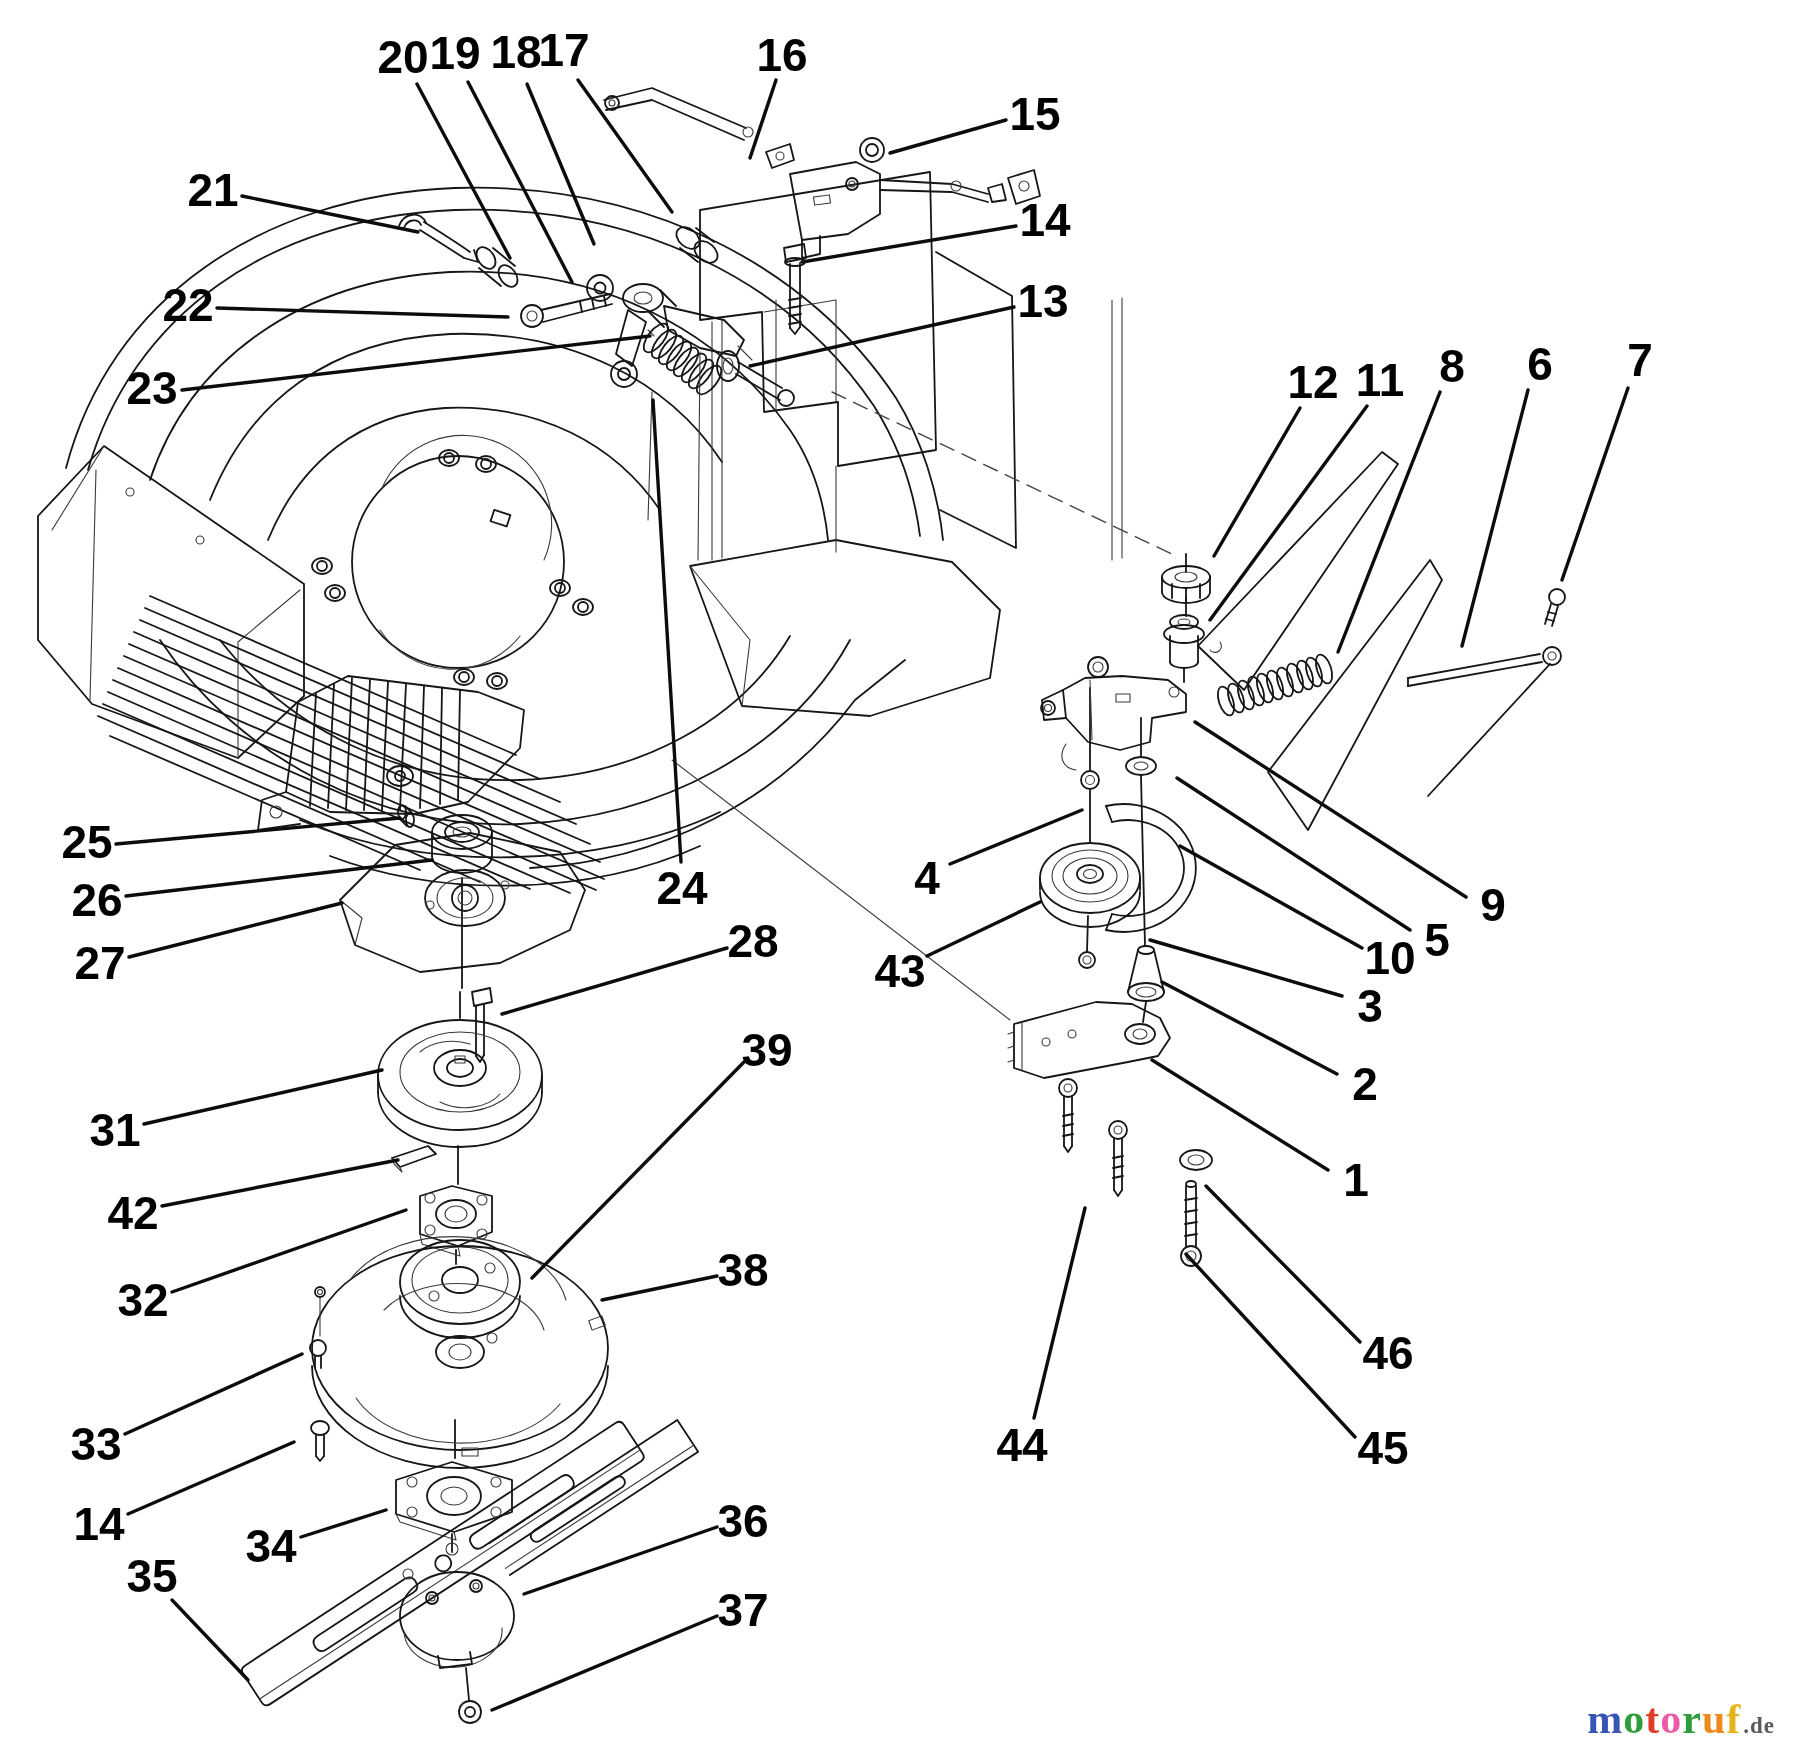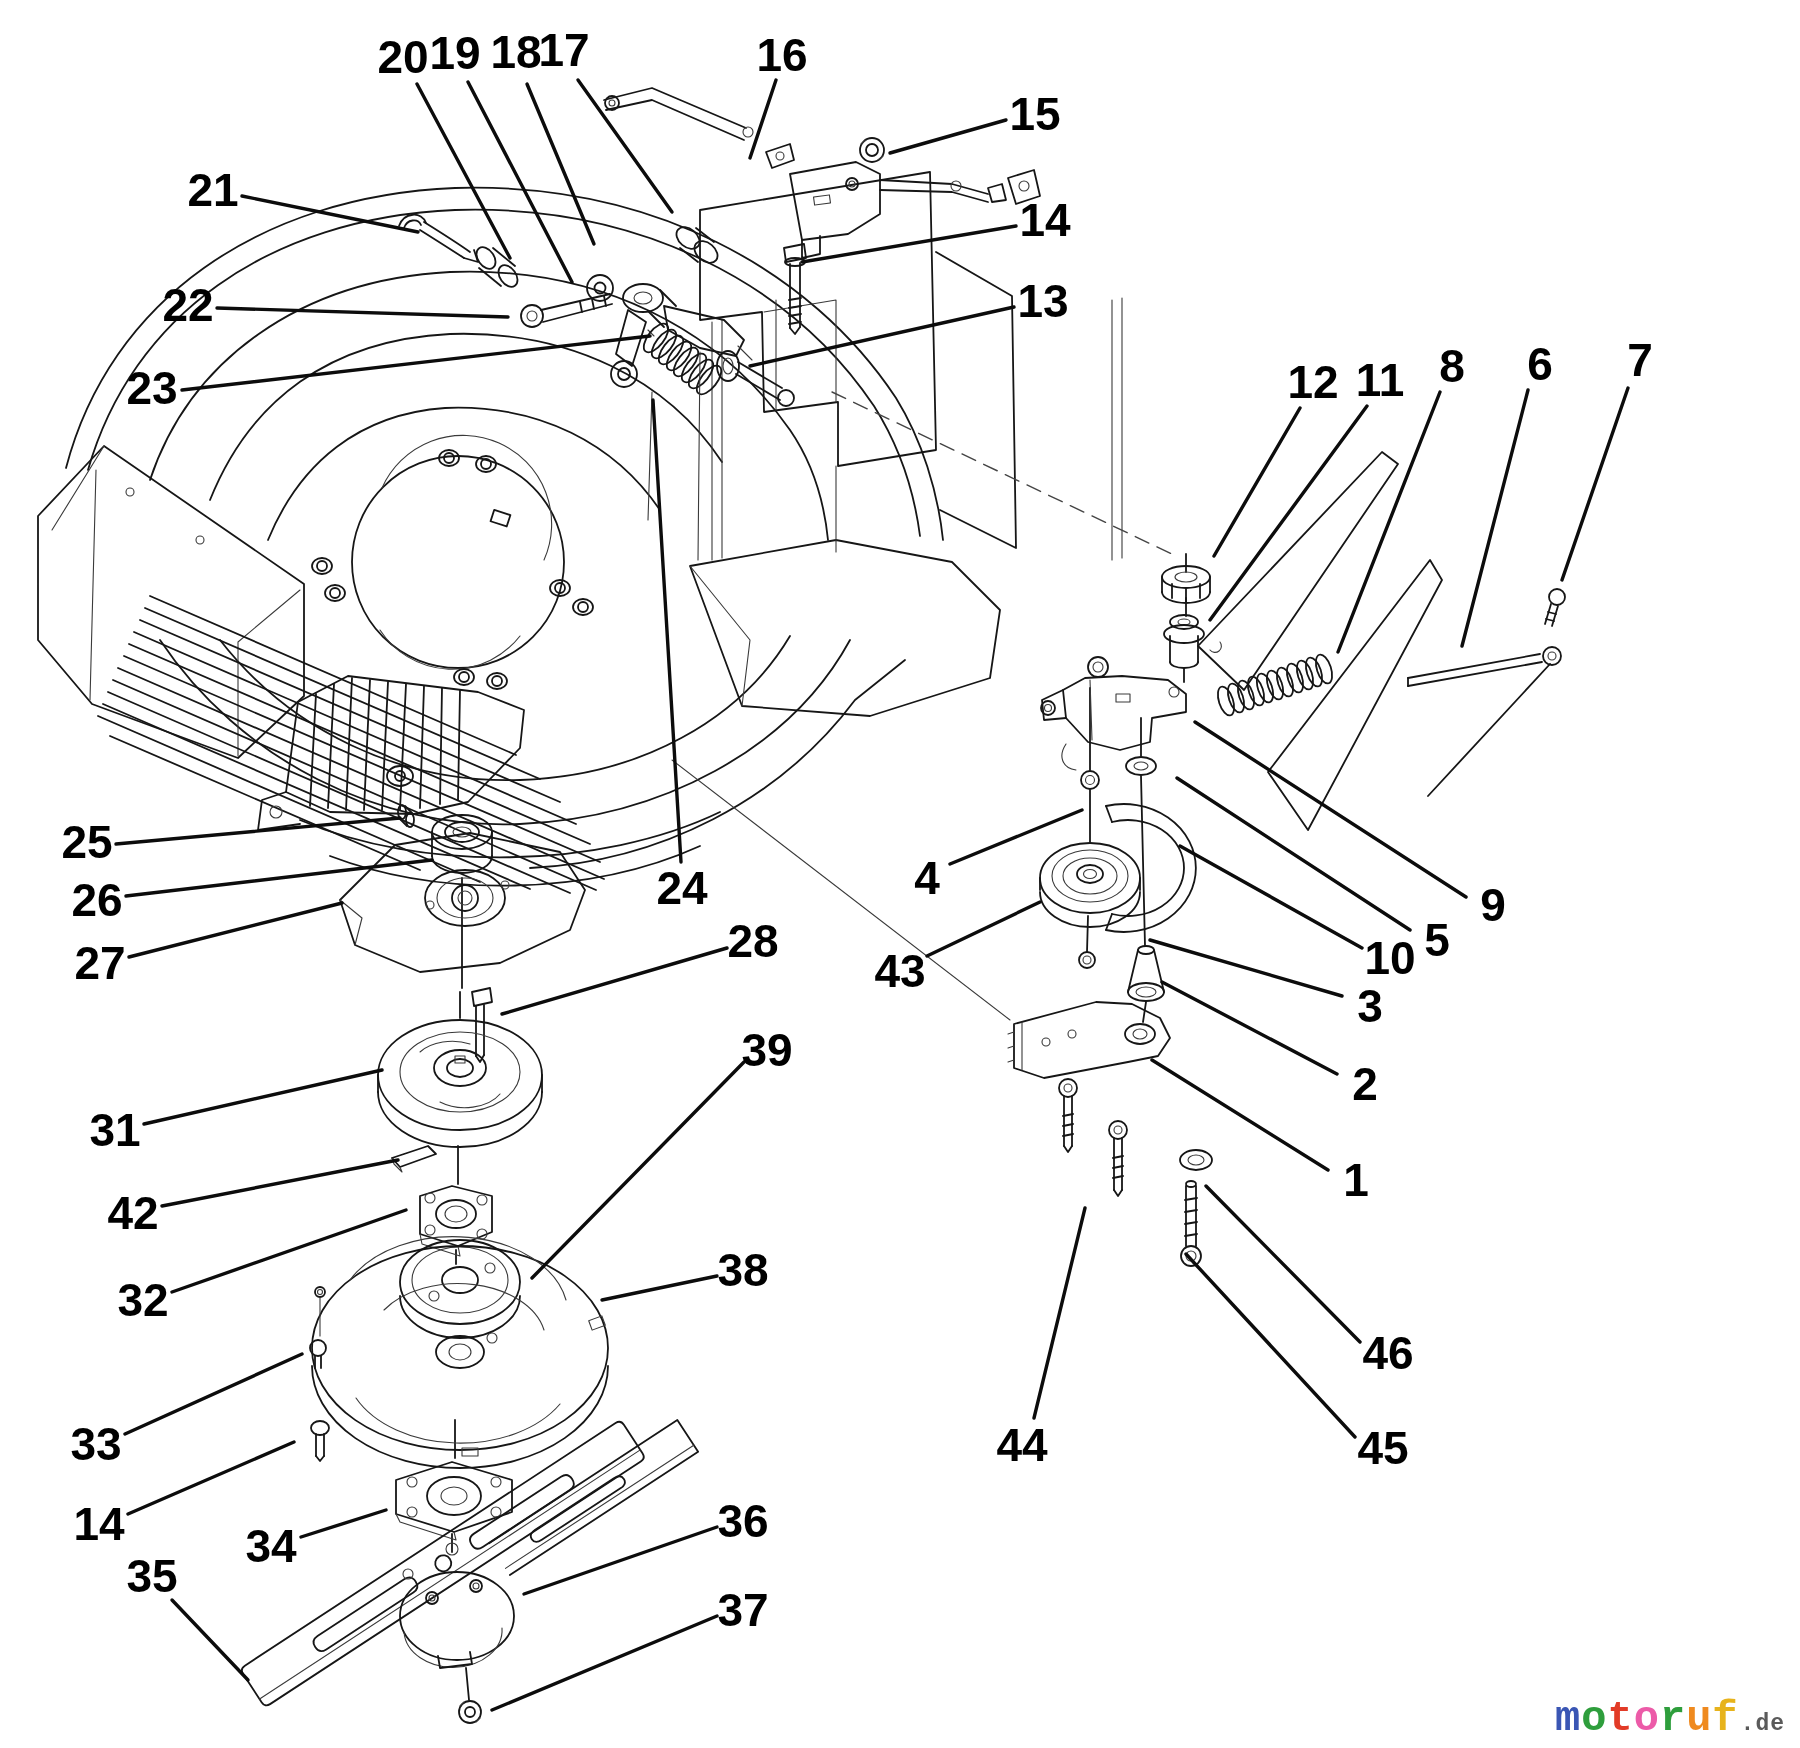--- a/index.html
+++ b/index.html
@@ -5,22 +5,22 @@
   html,body{margin:0;padding:0;background:#fff;}
   body{width:1800px;height:1748px;position:relative;overflow:hidden;
        font-family:"Liberation Sans",sans-serif;}
   svg{position:absolute;left:0;top:0;}
   svg *{stroke:#161616;fill:none;stroke-width:1.8;stroke-linecap:round;stroke-linejoin:round;}
   svg .t{stroke-width:1.1;stroke:#3a3a3a;}
   svg .d{stroke-dasharray:15 9;stroke-width:1.4;stroke:#444;}
   svg .leader{stroke-width:3.4;stroke:#0c0c0c;}
   svg text.callout{fill:#000;stroke:none;font-family:"Liberation Sans",sans-serif;
        font-size:46px;font-weight:700;text-anchor:middle;}
-  .logo{position:absolute;right:15px;bottom:8px;
-        font-family:Liberation Mono, monospace;font-weight:700;font-size:42px;
+  .logo{position:absolute;right:25px;bottom:8px;
+        font-family:Liberation Serif, serif;font-weight:700;font-size:42px;
         letter-spacing:1px;line-height:1;margin-left:24px;}
   .logo .suffix{font-size:23px;font-weight:700;margin-left:2px;}
 </style>
 </head>
 <body>
 
 <svg viewBox="0 0 1800 1748" width="1800" height="1748">
 
   <g>
 

